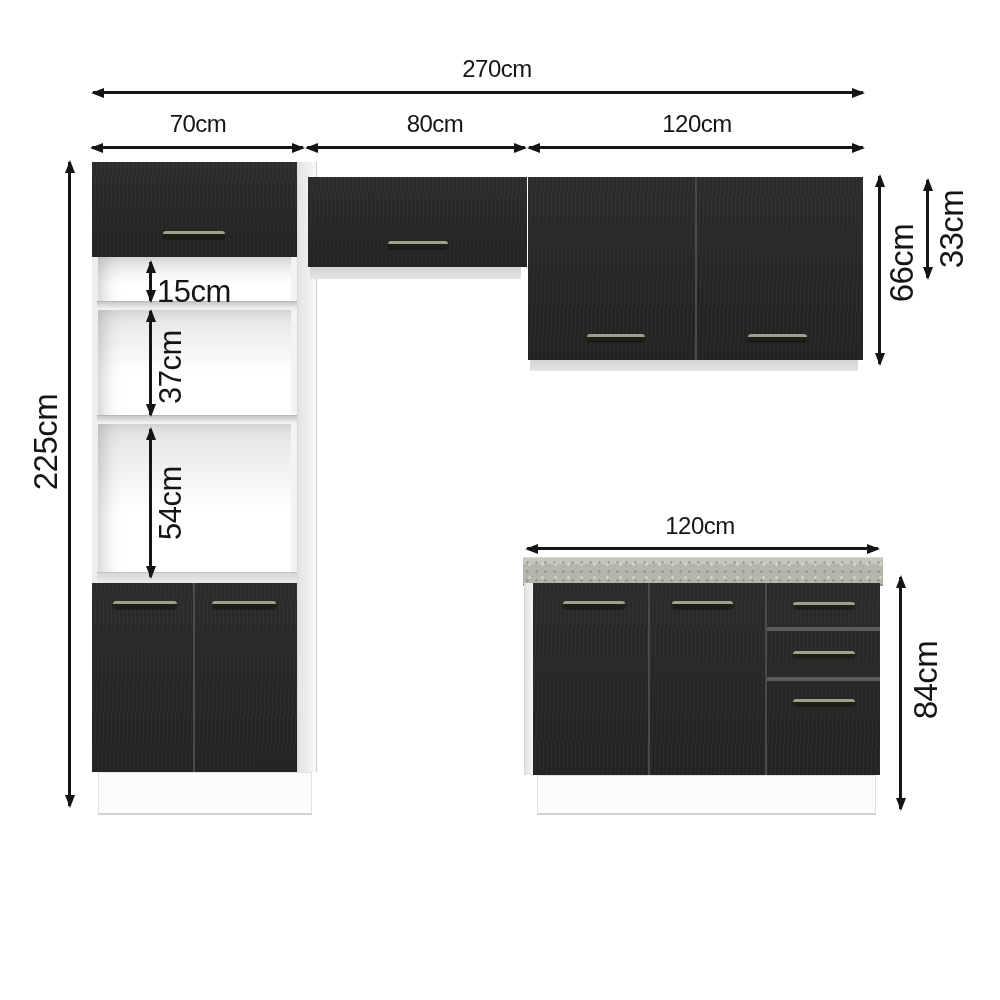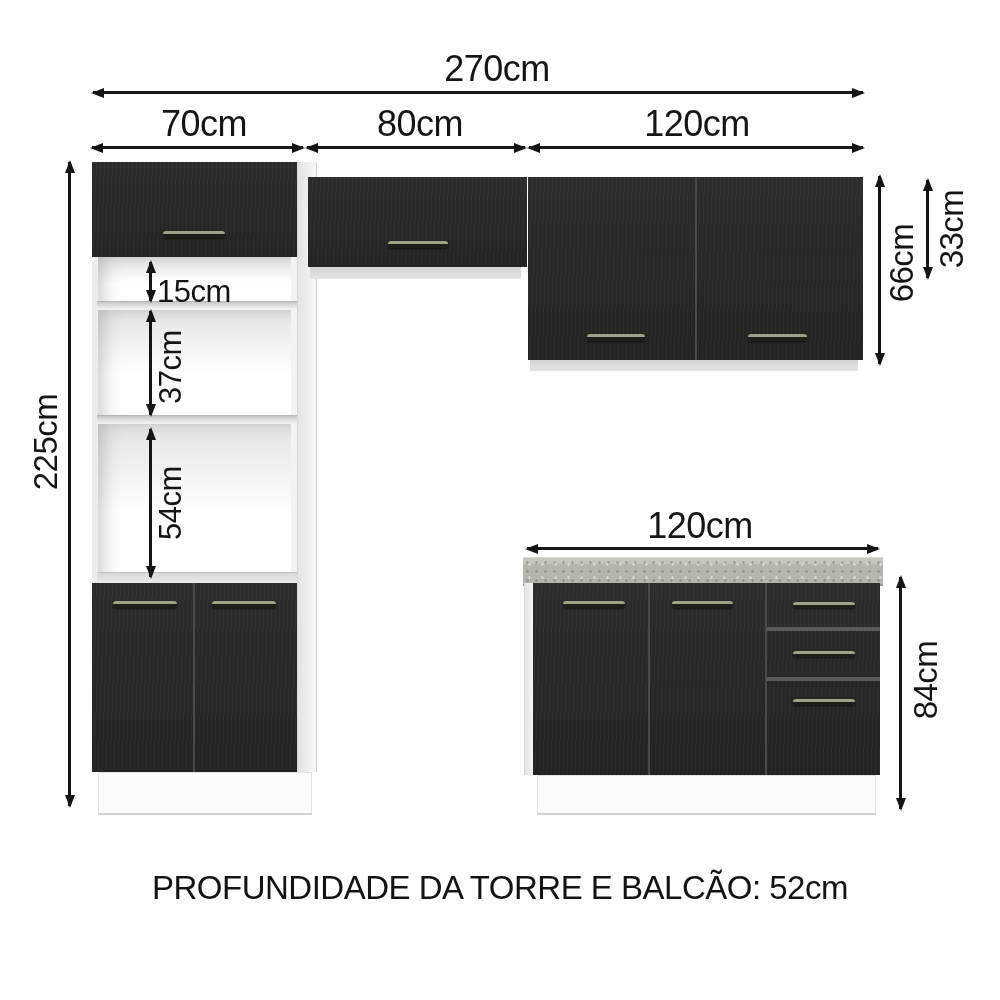--- a/index.html
+++ b/index.html
@@ -10,21 +10,21 @@
   
   .ah{position:absolute;height:0;border-top:3px solid #151515;}
   .ah::before,.ah::after{content:"";position:absolute;width:0;height:0;border:5px solid transparent;top:-6.5px;}
   .ah::before{left:-2px;border-left:0;border-right:13px solid #151515;}
   .ah::after{right:-2px;border-right:0;border-left:13px solid #151515;}
   .av{position:absolute;width:0;border-left:3px solid #151515;}
   .av::before,.av::after{content:"";position:absolute;width:0;height:0;border:5px solid transparent;left:-6.5px;}
   .av::before{top:-2px;border-top:0;border-bottom:13px solid #151515;}
   .av::after{bottom:-2px;border-bottom:0;border-top:13px solid #151515;}
   
-  .dim{position:absolute;font-size:36px;line-height:1;white-space:nowrap;
+  .dim{position:absolute;font-size:24px;line-height:1;white-space:nowrap;
        transform:translate(-50%,-50%);letter-spacing:-0.5px;}
   .dim.sm{font-size:31px;}
   .dim.md{font-size:33px;}
   .dim.rot{transform:translate(-50%,-50%) rotate(-90deg);}
   
   .black{
     position:absolute;
     background-image:repeating-linear-gradient(92deg, rgba(255,255,255,0.03) 0 1px, transparent 1px 4px),
                      linear-gradient(180deg,#2c2c2a,#232321);
     background-color:#262624;
@@ -58,24 +58,24 @@
 </style>
 </head>
 <body>
 
 <div class="stage">
 
   <div class="ah" style="left:93px;top:91px;width:770px"></div>
   <div class="dim" style="left:497px;top:69px">270cm</div>
 
   <div class="ah" style="left:92px;top:146px;width:211px"></div>
-  <div class="dim" style="left:204px;top:124px">70cm</div>
+  <div class="dim" style="left:198px;top:124px">70cm</div>
 
   <div class="ah" style="left:307px;top:146px;width:218px"></div>
-  <div class="dim" style="left:420px;top:124px">80cm</div>
+  <div class="dim" style="left:435px;top:124px">80cm</div>
 
   <div class="ah" style="left:529px;top:146px;width:334px"></div>
   <div class="dim" style="left:697px;top:124px">120cm</div>
 
   <div class="av" style="left:68px;top:162px;height:644px"></div>
   <div class="dim md rot" style="left:45px;top:442px">225cm</div>
 
   <div class="side-panel" style="left:297px;top:162px;width:18px;height:610px"></div>
 
   <div class="black" style="left:92px;top:162px;width:205px;height:95px">
@@ -140,16 +140,15 @@
     <div class="handle" style="left:260px;top:19px;width:62px;height:6px"></div>
     <div class="handle" style="left:260px;top:68px;width:62px;height:6px"></div>
     <div class="handle" style="left:260px;top:116px;width:62px;height:6px"></div>
   </div>
   <div class="plinth" style="left:537px;top:775px;width:337px;height:37px"></div>
 
   <div class="av" style="left:899px;top:577px;height:232px"></div>
   <div class="dim md rot" style="left:925px;top:680px">84cm</div>
 
   <div class="footer">
-    <div>PROFUNDIDADE DA TORRE E BALCÃO: 52cm</div>
   </div>
 
 </div>
 
 </body></html>

